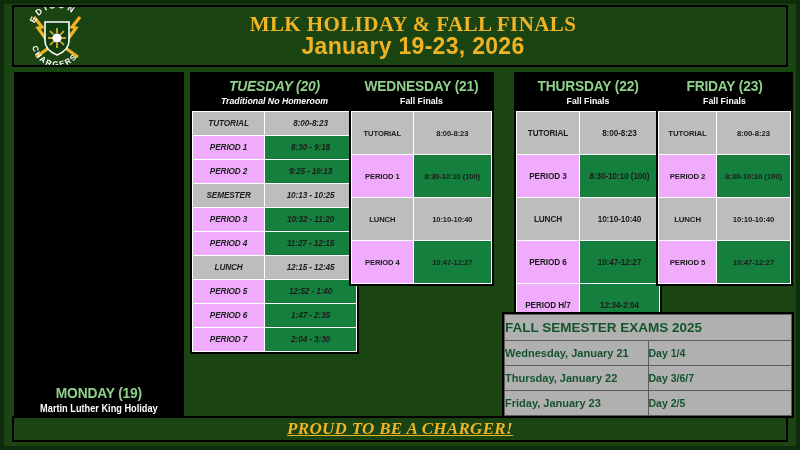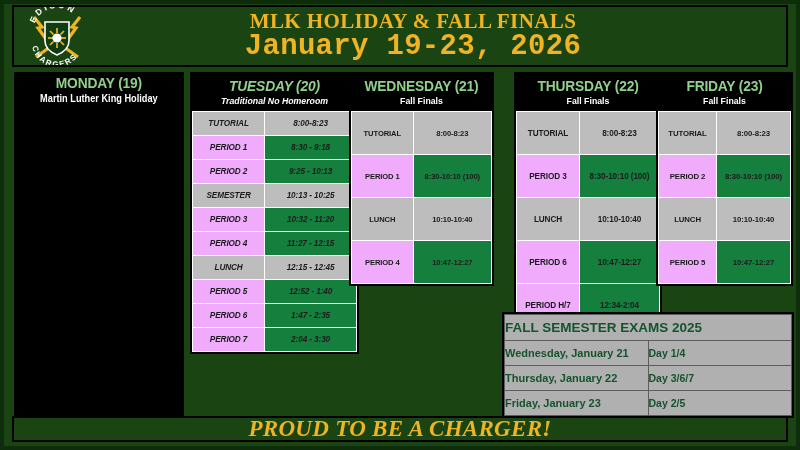--- a/index.html
+++ b/index.html
@@ -47,23 +47,23 @@
     line-height: 1.02;
   }
   .title-main {
     font-family: "Liberation Serif", serif;
     font-weight: bold;
     font-size: 21px;
     color: #f0b323;
     letter-spacing: .4px;
   }
   .title-sub {
-    font-family: Liberation Mono, monospace;
-    font-weight: bold;
-    font-size: 29px;
+    font-family: Liberation Sans, sans-serif;
+    font-weight: bold;
+    font-size: 23px;
     color: #f0b323;
     letter-spacing: .3px;
   }
 
   
   .col {
     position: absolute;
     border: 2px solid #000;
     background: #000;
   }
@@ -109,21 +109,21 @@
   td.val { width: 56%; }
 
   .r-gray  td { background: #bdbdbd; }
   .r-green td.lbl { background: #f0abfc; }
   .r-green td.val { background: #15803d; }
 
   
   #col-mon {
     left: 10px; top: 68px; width: 170px; height: 344px;
     background: #000;
-    display: flex; align-items: flex-start; justify-content: center;
+    display: flex; align-items: flex-end; justify-content: center;
   }
   .mon-inner { text-align: center; }
   .mon-day {
     color: #8fd08a; font-size: 15px; font-weight: bold;
     letter-spacing: -0.2px; display: block; transform: scaleX(0.92);
   }
   .mon-note {
     color: #ffffff; font-size: 10px; font-weight: bold;
     display: block; margin-top: 2px; transform: scaleX(0.92);
   }
@@ -163,23 +163,24 @@
     position: absolute;
     left: 8px; bottom: 4px; width: 776px; height: 26px;
     background: #1a4512;
     border: 2px solid #000;
     display: flex; align-items: center; justify-content: center;
   }
   .footer-txt {
     font-family: "Liberation Serif", serif;
     font-style: italic;
     font-weight: bold;
-    font-size: 23px;
+    font-size: 17px;
     color: #f0b323;
     letter-spacing: .3px;
+    text-decoration: underline;
   }
 </style>
 </head>
 <body>
 
 <div id="root">
 
   <div class="header">
     <div class="logo-wrap">
       <svg width="74" height="58" viewBox="0 0 74 58">

